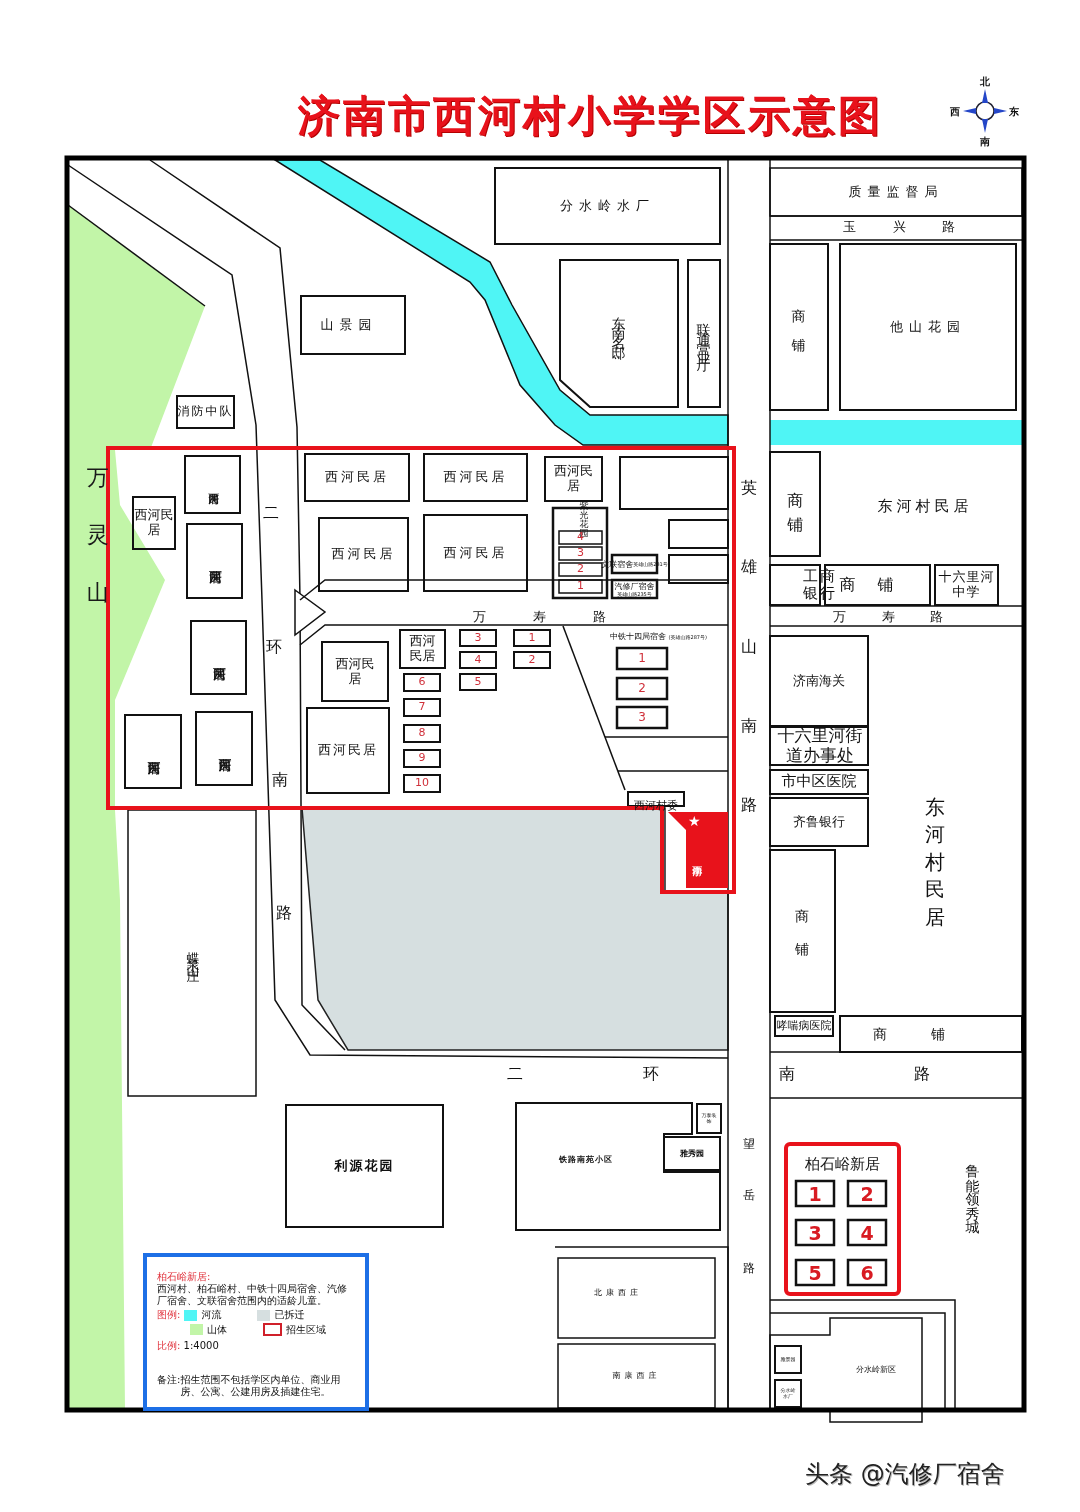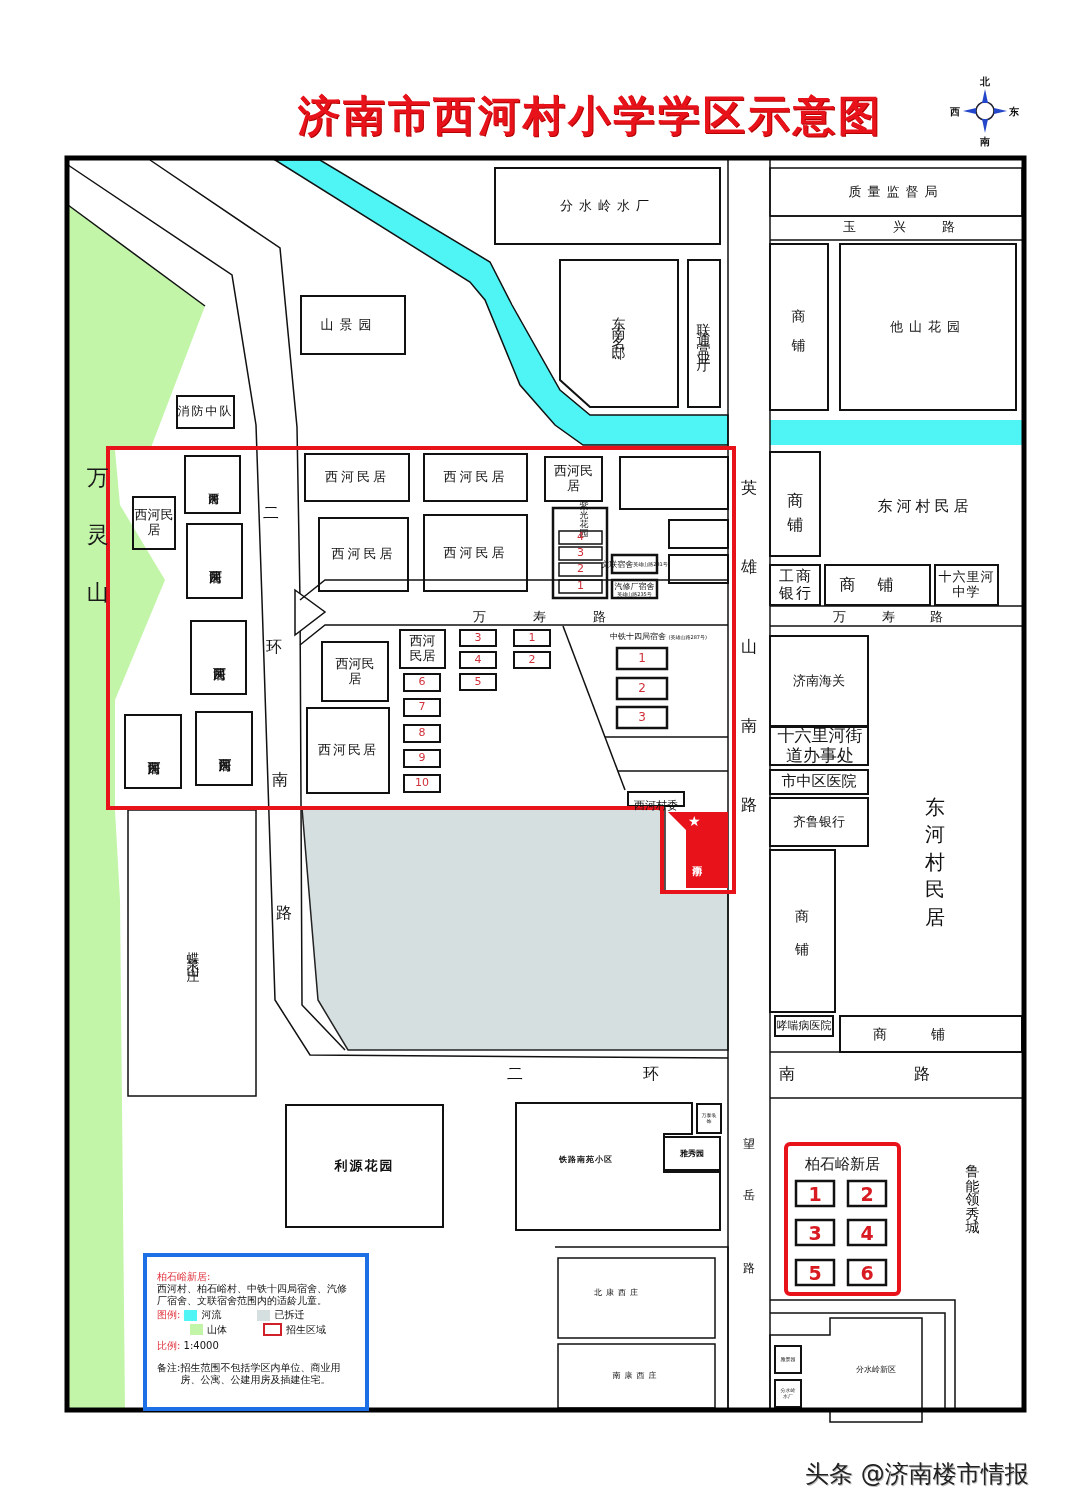--- a/index.html
+++ b/index.html
@@ -178,21 +178,21 @@
 <div class="lbl v s14" style="left:560px;top:265px;width:118px;height:120px;letter-spacing:10px">东南名邸</div>
 <div class="lbl v s14" style="left:688px;top:262px;width:32px;height:145px;letter-spacing:9px">联通营业厅</div>
 <div class="lbl s13" style="left:301px;top:296px;width:96px;height:58px">山景园</div>
 <div class="lbl" style="left:177px;top:396px;width:57px;height:32px;font-size:12px;white-space:normal;letter-spacing:2px">消防中队</div>
 <div class="lbl s13" style="left:770px;top:168px;width:252px;height:48px">质量监督局</div>
 <div class="lbl v s14" style="left:770px;top:244px;width:58px;height:166px;letter-spacing:30px">商铺</div>
 <div class="lbl s13" style="left:840px;top:244px;width:176px;height:166px">他山花园</div>
 
 <div class="lbl v s16" style="left:770px;top:452px;width:50px;height:104px;letter-spacing:26px">商铺</div>
 <div class="lbl s15" style="left:820px;top:452px;width:210px;height:110px">东河村民居</div>
-<div class="lbl s16" style="left:773px;top:565px;width:46px;height:40px;white-space:normal;letter-spacing:2px;font-size:15px">工商银行</div>
+<div class="lbl s16" style="left:797px;top:565px;width:46px;height:40px;white-space:normal;letter-spacing:2px;font-size:15px">工商银行</div>
 <div class="lbl s16" style="left:825px;top:565px;width:105px;height:40px;letter-spacing:22px">商铺</div>
 <div class="lbl" style="left:935px;top:565px;width:63px;height:40px;white-space:normal;font-size:13px;letter-spacing:1px">十六里河中学</div>
 <div class="lbl" style="left:770px;top:636px;width:98px;height:90px;font-size:13px">济南海关</div>
 <div class="lbl" style="left:772px;top:727px;width:96px;height:38px;white-space:normal;font-size:17px">十六里河街道办事处</div>
 <div class="lbl" style="left:770px;top:770px;width:98px;height:24px;font-size:15px">市中区医院</div>
 <div class="lbl" style="left:770px;top:798px;width:98px;height:48px;font-size:13px">齐鲁银行</div>
 <div class="lbl v s20" style="left:900px;top:730px;width:70px;height:240px;letter-spacing:28px">东河村民居</div>
 <div class="lbl v s14" style="left:770px;top:850px;width:65px;height:162px;letter-spacing:34px">商铺</div>
 <div class="lbl" style="left:775px;top:1016px;width:58px;height:20px;font-size:11px">哮喘病医院</div>
 <div class="lbl s14" style="left:840px;top:1016px;width:182px;height:36px;letter-spacing:44px">商铺</div>
@@ -309,19 +309,19 @@
   <div class="legend-row" style="padding-left:29px">
     <span class="sw" style="background:#c2f5a8"></span>
     <span style="width:52px">山体</span>
     <span class="sw" style="border:2px solid #d0202a;width:15px;height:9px;box-sizing:content-box"></span>
     <span>招生区域</span>
   </div>
   <div style="margin-top:4px">
     <span class="red">比例:</span>
     <span>1:4000</span>
   </div>
-  <div style="display:flex;margin-top:10px">
+  <div style="display:flex;margin-top:22px">
     <span style="flex:none">备注:</span>
     <span>招生范围不包括学区内单位、商业用房、公寓、公建用房及插建住宅。</span>
   </div>
 </div>
 
-<div id="watermark">头条 @济南楼市情报</div>
+<div id="watermark">头条 @汽修厂宿舍</div>
 
 </body></html>

